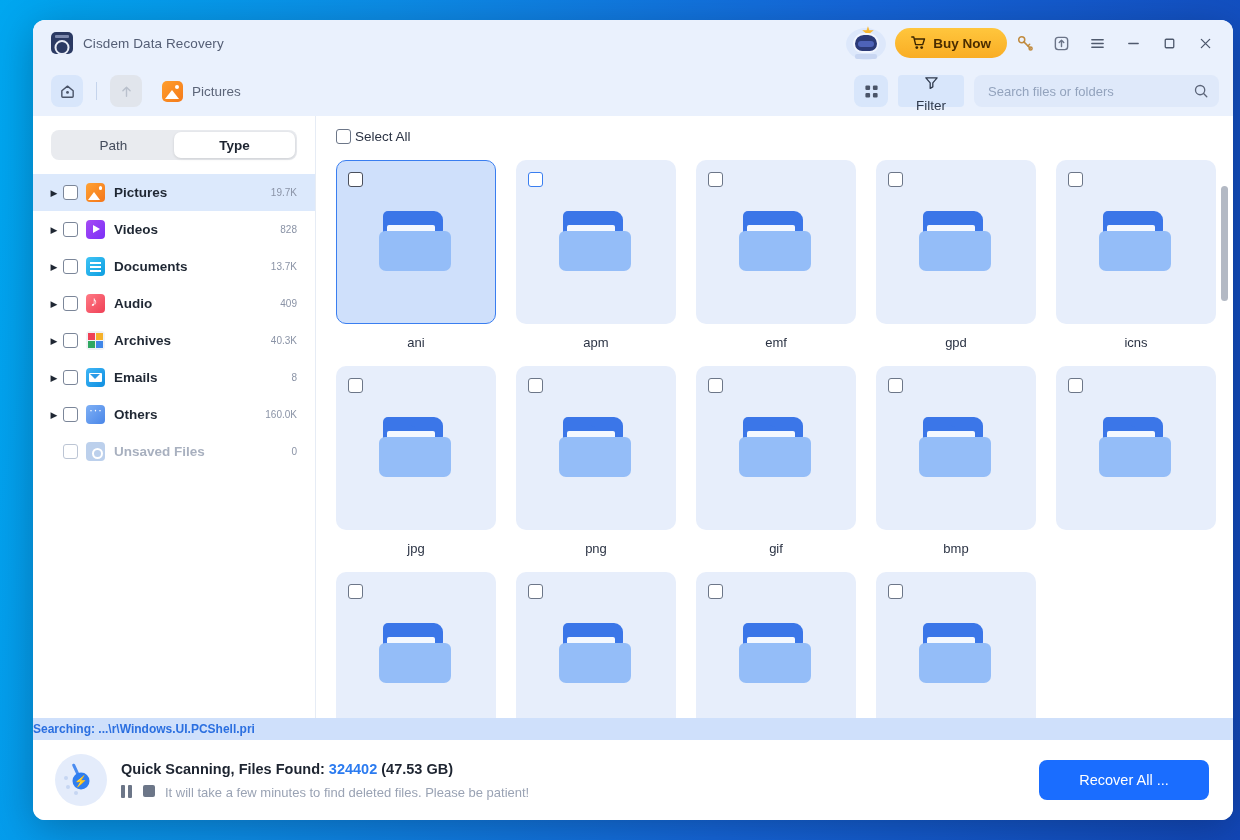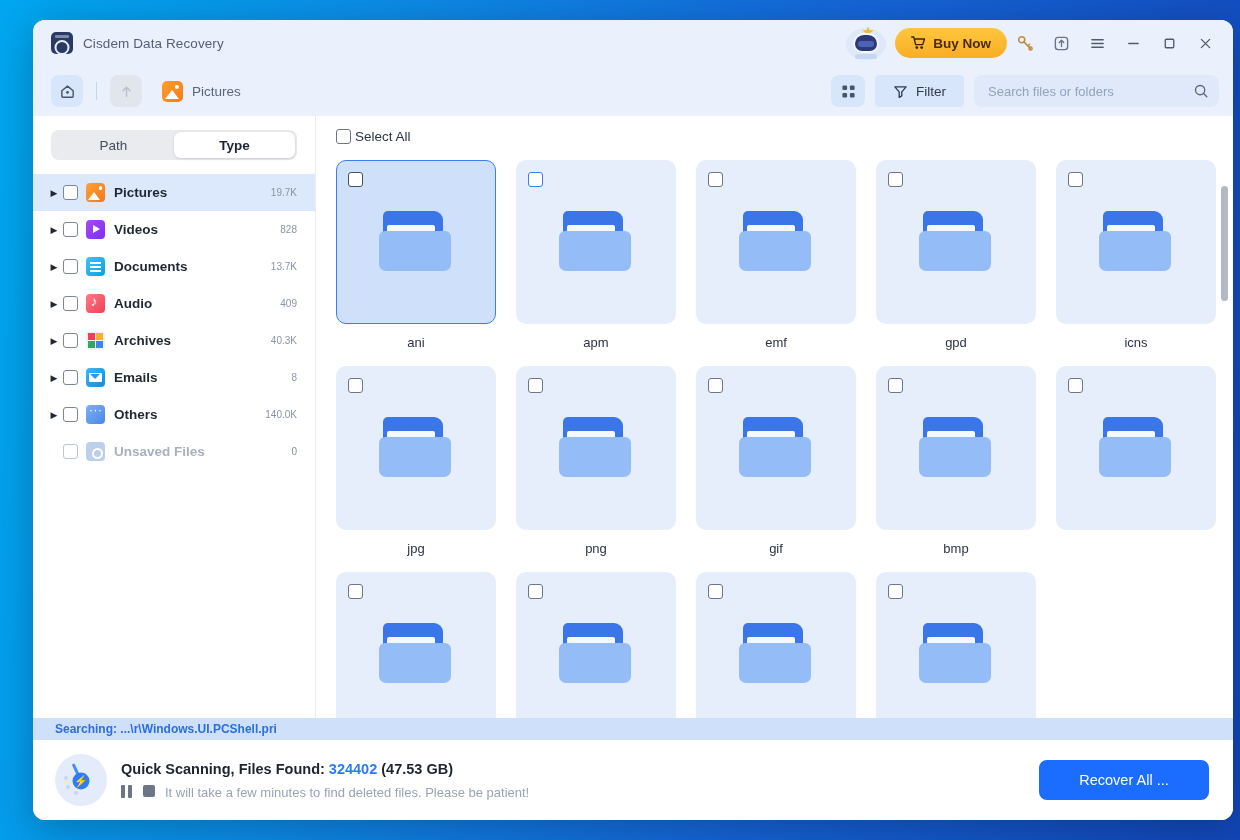--- a/index.html
+++ b/index.html
@@ -136,20 +136,21 @@
     width: 34px; height: 32px; border-radius: 8px;
     background: #d8e6fb; display: flex; align-items: center; justify-content: center;
     cursor: pointer; border: none; color: #4a5468;
   }
   .filter-btn {
     height: 32px; border-radius: 4px; background: #d8e6fb;
     display: flex; align-items: center; gap: 8px; padding: 0 18px;
     cursor: pointer; border: none;
     color: #2f3a4d; font-size: 13.5px;
     font-family: "Liberation Sans", sans-serif;
+    flex-direction: column;
   }
   .search-wrap {
     width: 245px; height: 32px; border-radius: 8px;
     background: #dfe9fa; display: flex; align-items: center;
     padding: 0 10px 0 14px;
   }
   .search-wrap input {
     flex: 1; border: none; background: transparent; outline: none;
     font-size: 13px; color: #44506a;
     font-family: "Liberation Sans", sans-serif;
@@ -298,21 +299,21 @@
   }
   .vthumb {
     position: absolute; right: 0; top: 2px;
     width: 7px; height: 115px; border-radius: 4px; background: #b3b9c4;
     cursor: pointer;
   }
 
   
   .searching {
     height: 22px; flex: 0 0 22px; background: #cfe0fb;
-    display: flex; align-items: center; padding-left: 22px;
+    display: flex; align-items: center; padding-left: 0;
     font-size: 12px; color: #2b6fe0; font-weight: bold;
   }
 
   
   .footer {
     height: 80px; flex: 0 0 80px; background: #fff;
     display: flex; align-items: center; padding: 0 24px 0 22px;
     gap: 14px;
   }
   .gauge {
@@ -543,21 +544,21 @@
           <div class="ti emails"></div>
           <div class="tl">Emails</div>
           <div class="tc">8</div>
         </div>
 
         <div class="tree-row">
           <div class="tw">▶</div>
           <div class="cb"></div>
           <div class="ti others"></div>
           <div class="tl">Others</div>
-          <div class="tc">140.0K</div>
+          <div class="tc">160.0K</div>
         </div>
 
         <div class="tree-row disabled">
           <div class="tw"></div>
           <div class="cb dim"></div>
           <div class="ti unsaved"></div>
           <div class="tl">Unsaved Files</div>
           <div class="tc">0</div>
         </div>
 

